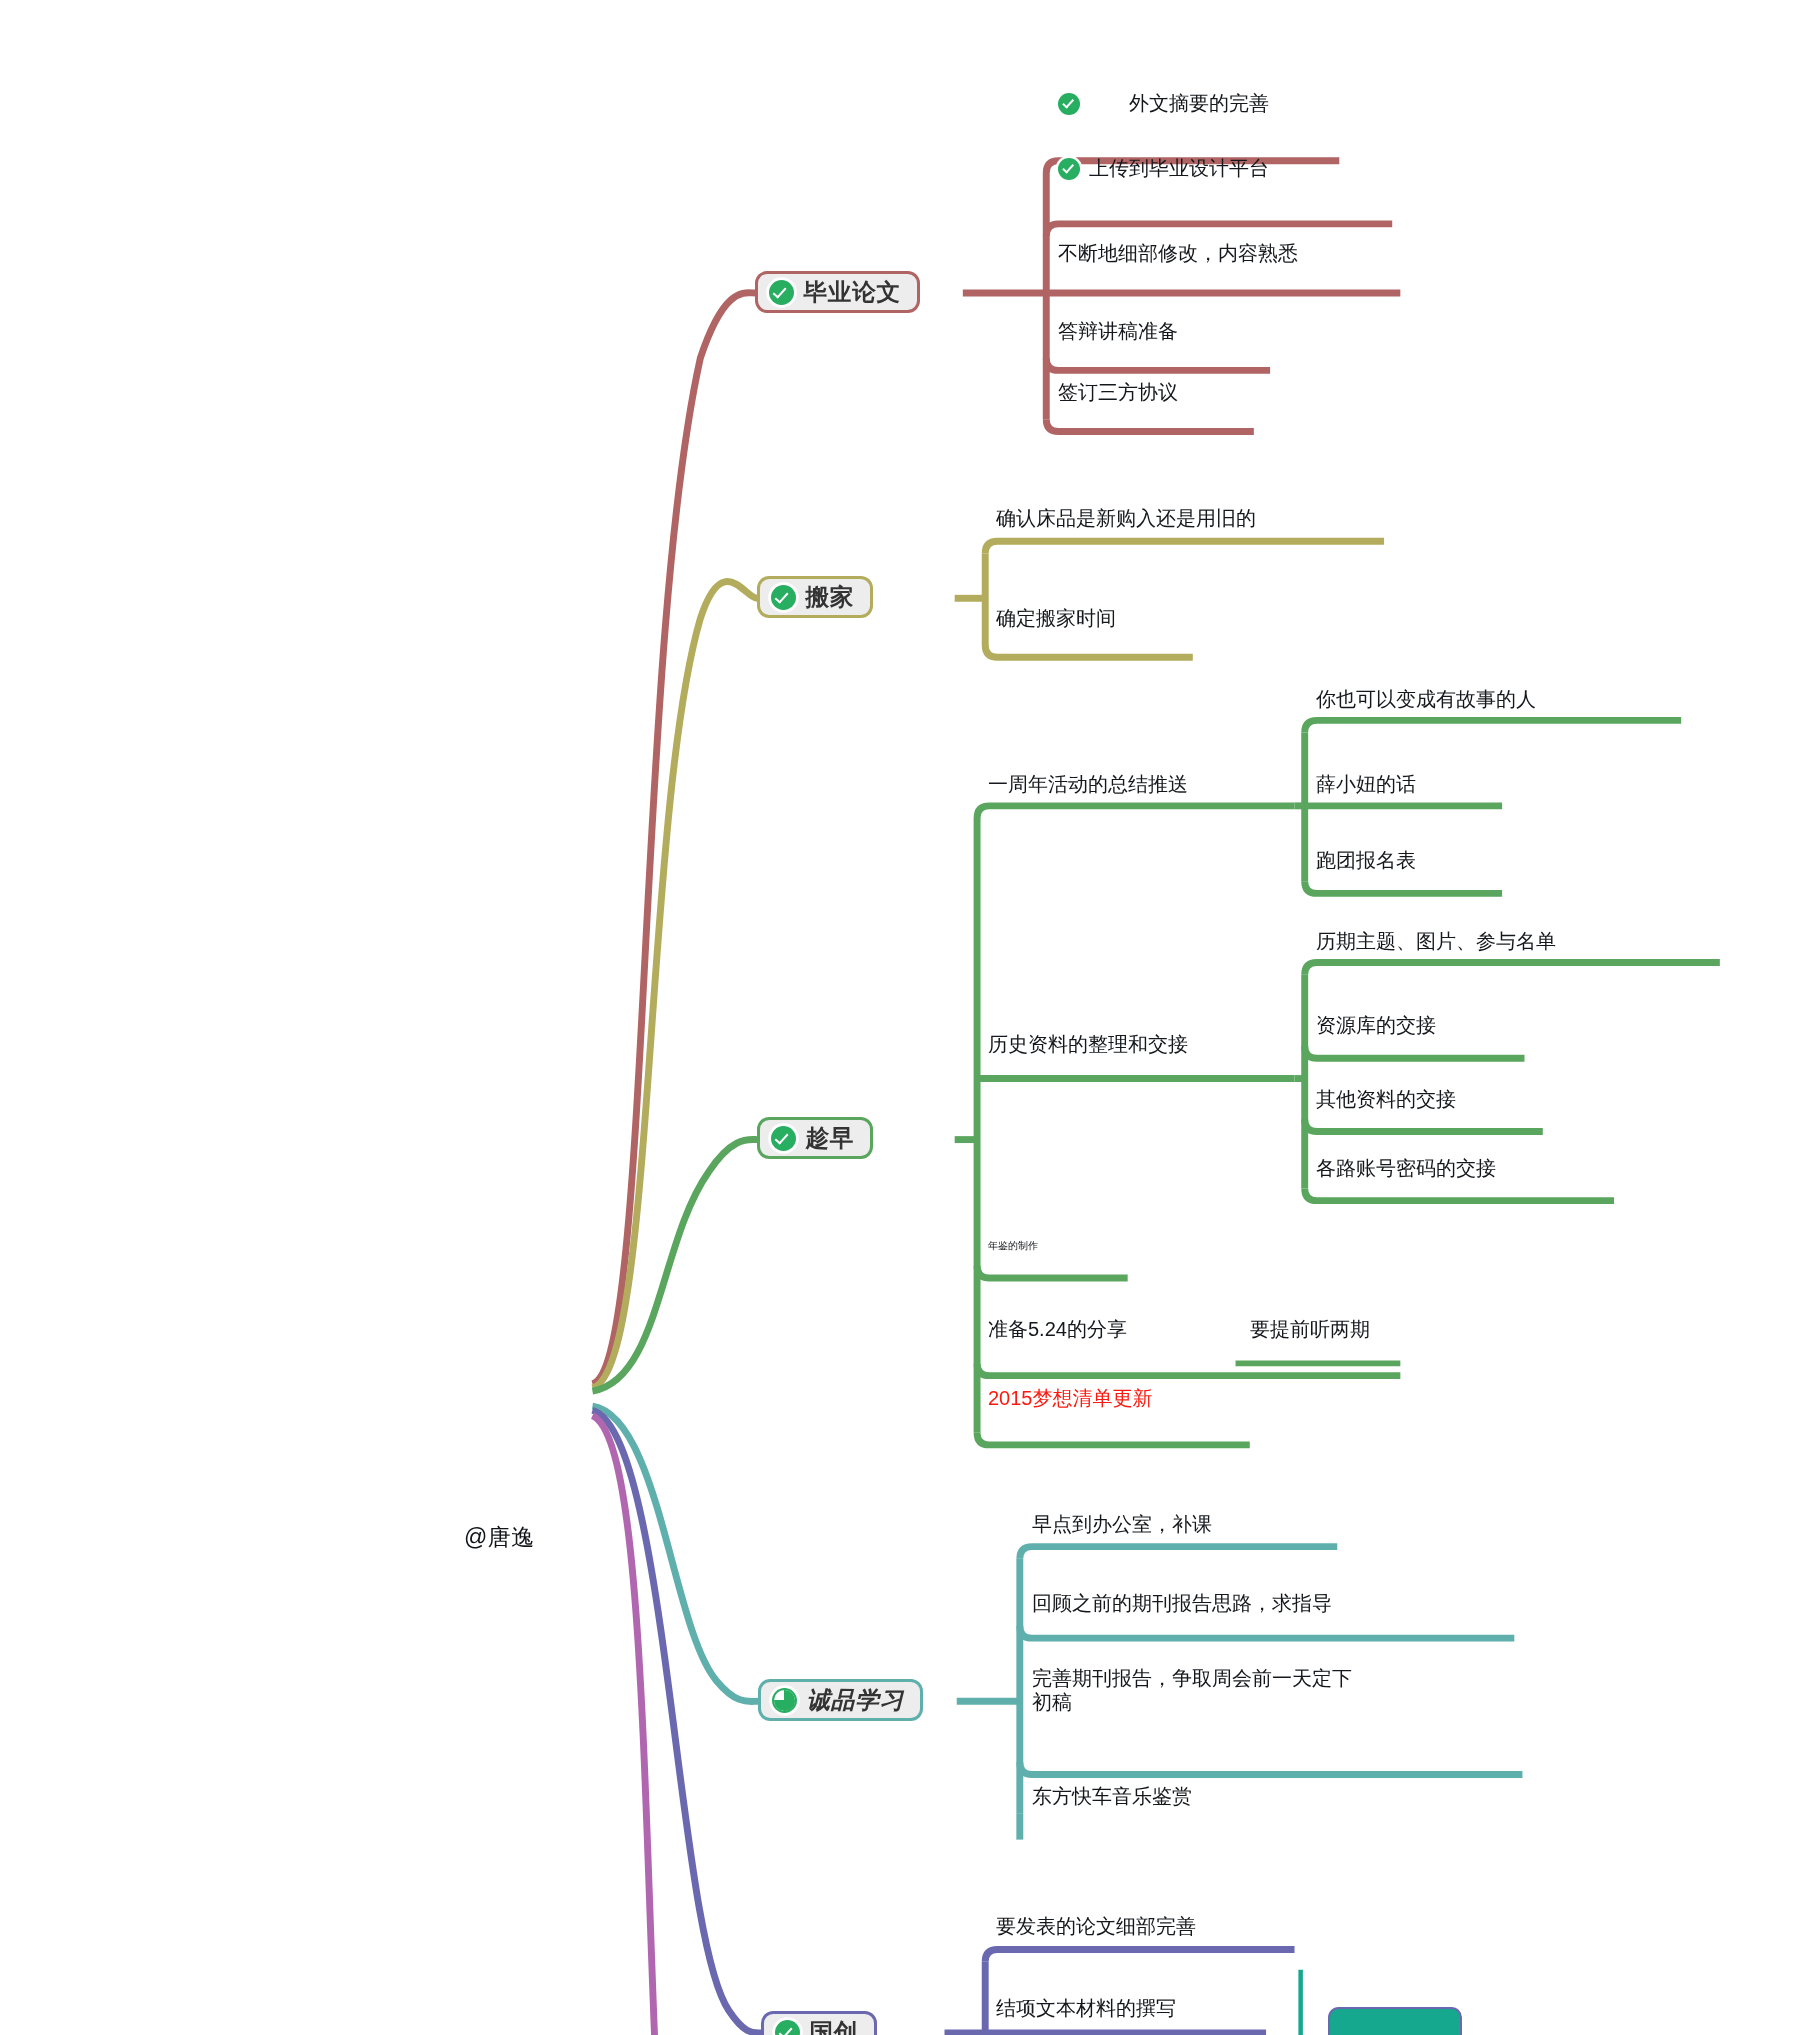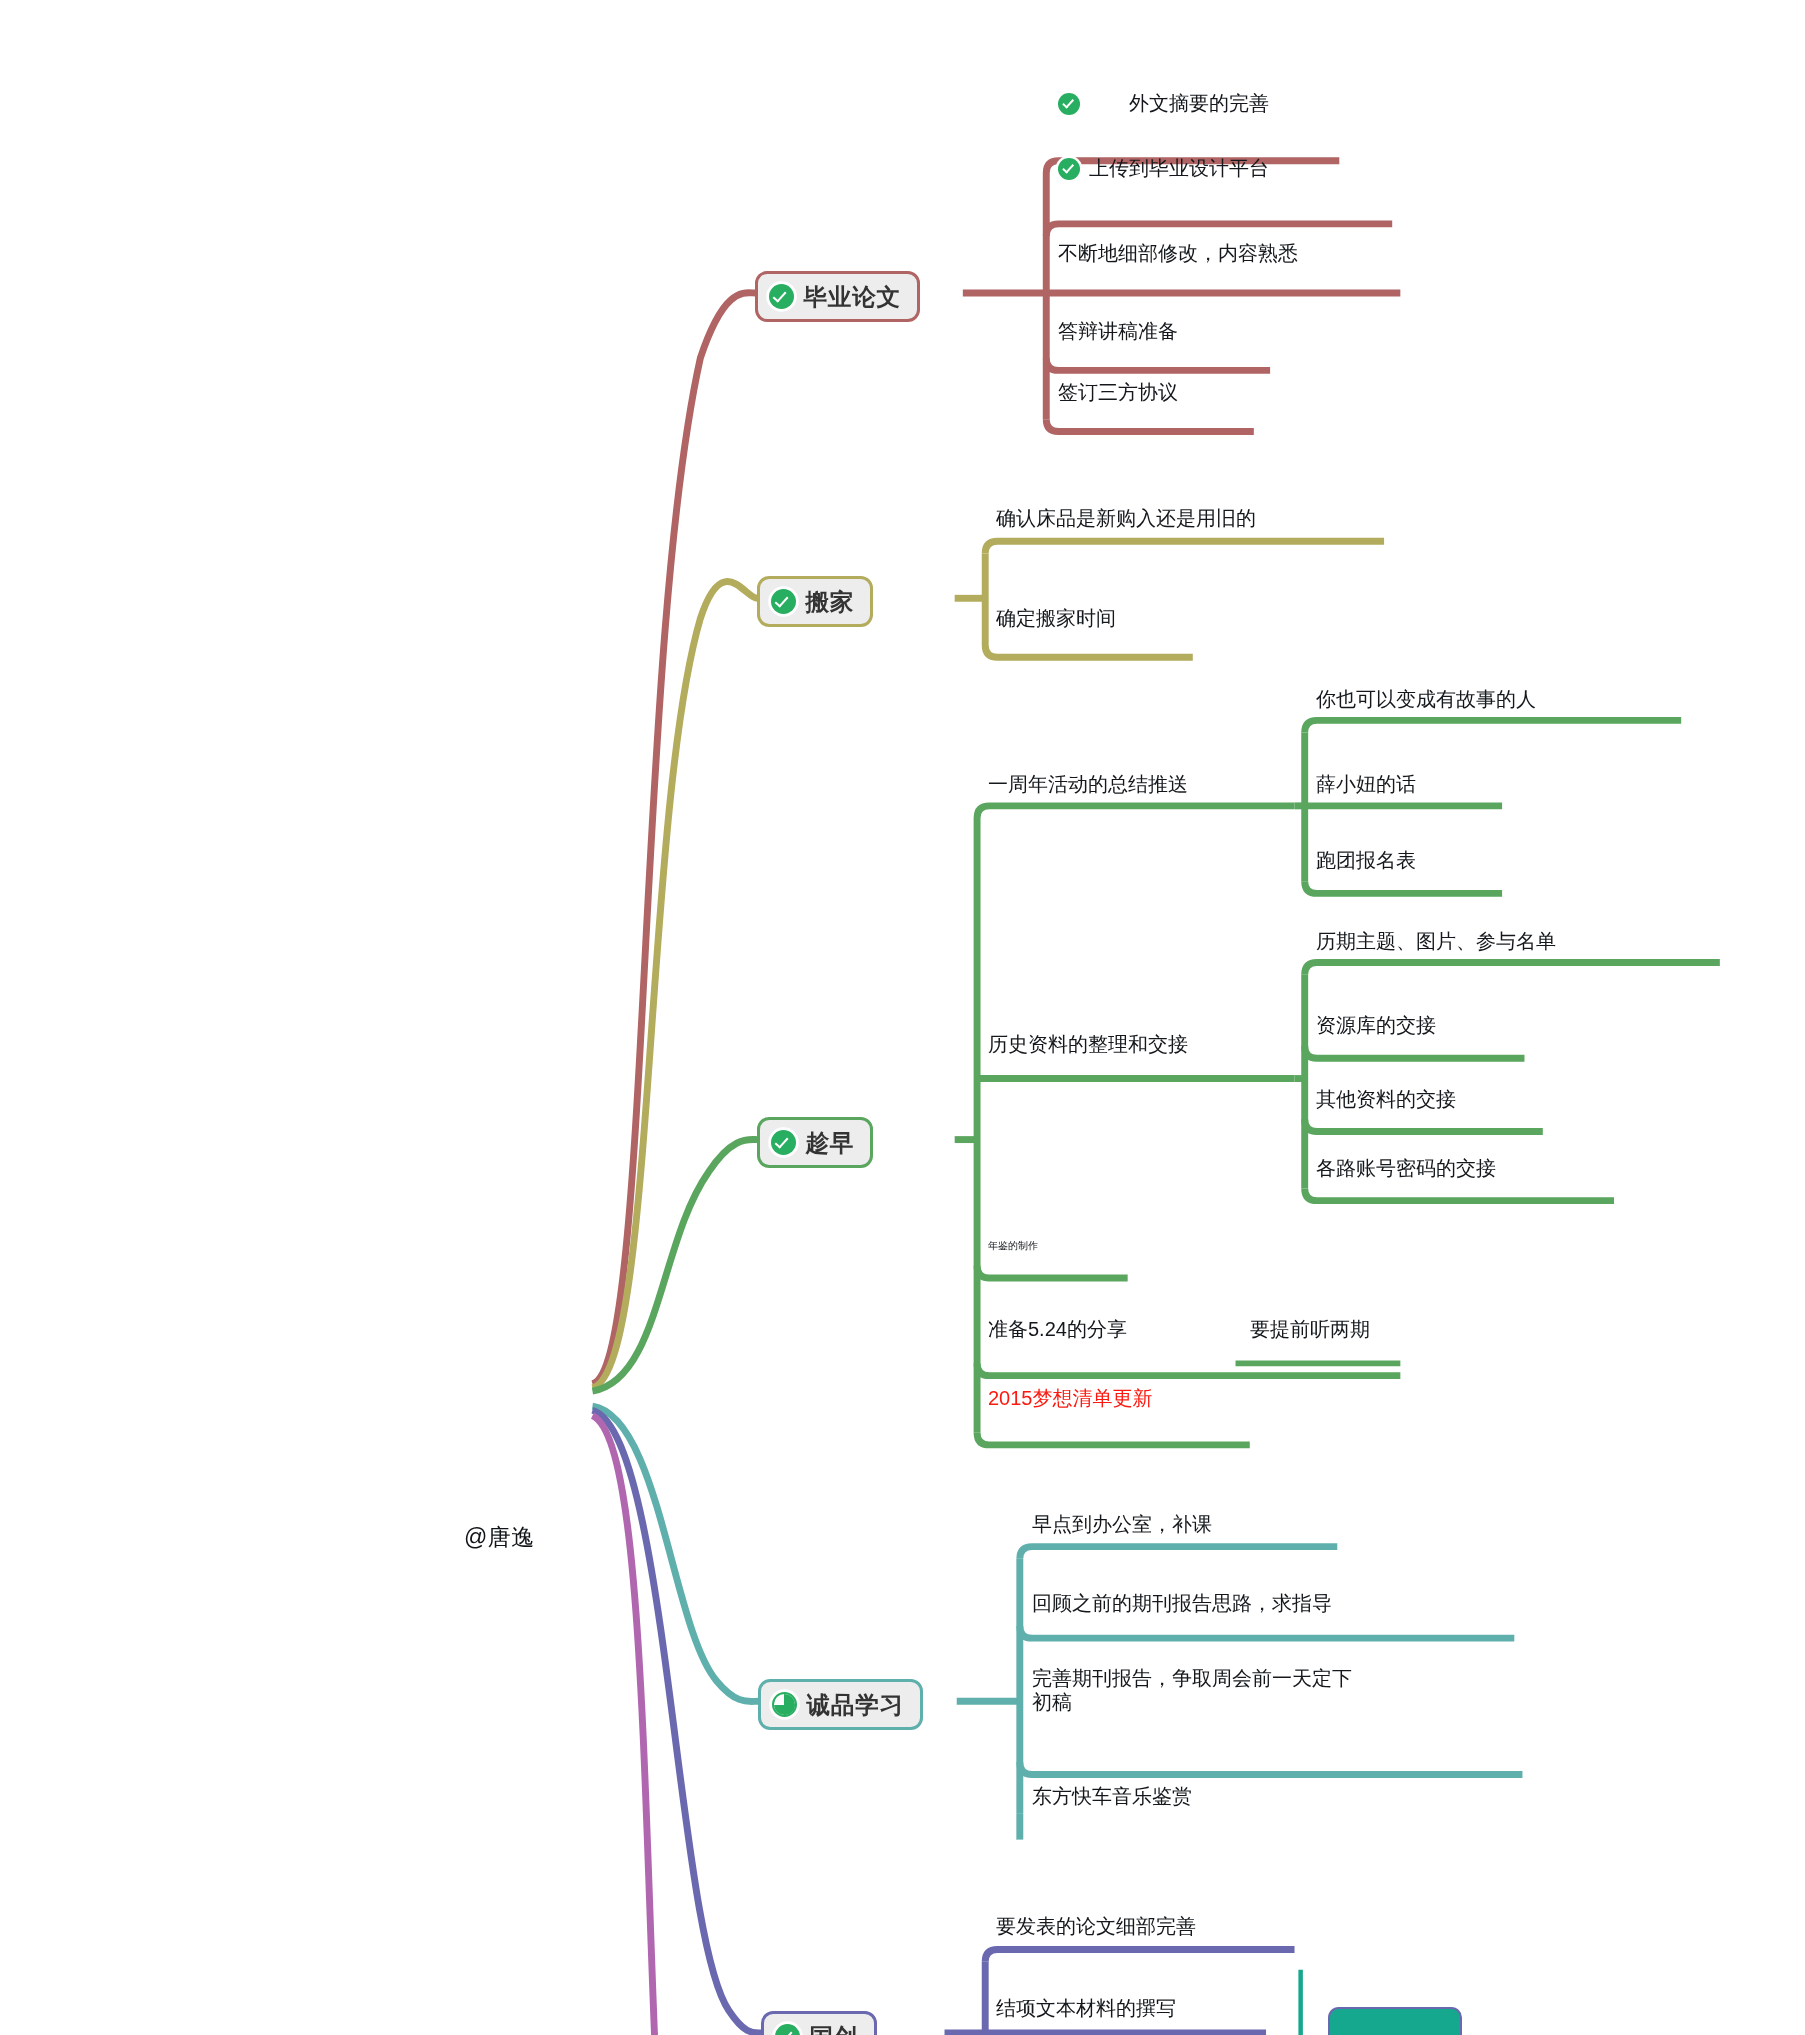--- a/index.html
+++ b/index.html
@@ -34,21 +34,21 @@
   .author{
     position:absolute;font-size:23px;color:#111418;letter-spacing:0.4px;
   }
 
   
   .main-topic{
     position:absolute;box-sizing:border-box;
     background:#ededed;border-style:solid;border-width:3.7px;border-radius:12.2px;
     display:flex;align-items:center;
     padding:0 16.3px 0 10.6px;
-    height:51px;
+    height:42px;
   }
   .main-topic .mlabel{
     font-size:23.6px;color:#333333;font-weight:700;letter-spacing:0.8px;white-space:nowrap;
   }
 
   
   .stat{
     width:25px;height:25px;border-radius:50%;
     margin-right:9.8px;flex:0 0 auto;position:relative;
     box-shadow:0 0 0 2.8px #ffffff;
@@ -203,21 +203,21 @@
   <div class="main-topic" style="left:757px;top:576px;border-color:#b3ac5c;">
     <span class="stat done"></span>
     <span class="mlabel">搬家</span>
   </div>
 
   <div class="main-topic" style="left:757px;top:1117px;border-color:#5aa65e;">
     <span class="stat done"></span>
     <span class="mlabel">趁早</span>
   </div>
 
-  <div class="main-topic" style="left:758px;top:1679px;border-color:#5fb0ad;">
+  <div class="main-topic" style="left:758px;top:1679px;border-color:#5fb0ad;font-style:italic;">
     <span class="stat quarter"></span>
     <span class="mlabel">诚品学习</span>
   </div>
 
   <div class="main-topic" style="left:761px;top:2011px;border-color:#6a69b0;">
     <span class="stat done"></span>
     <span class="mlabel">国创</span>
   </div>
 
   <div class="node withicon" style="left:1058px;top:92px;gap:40px;">

